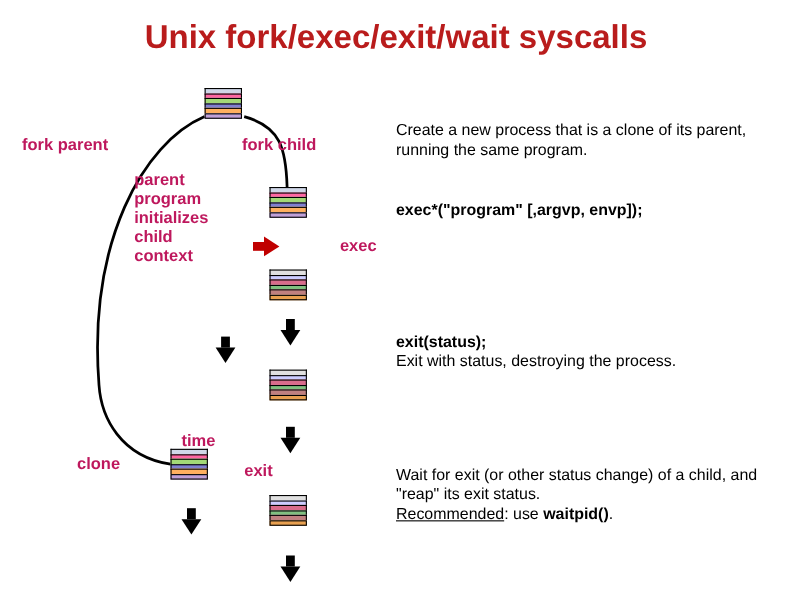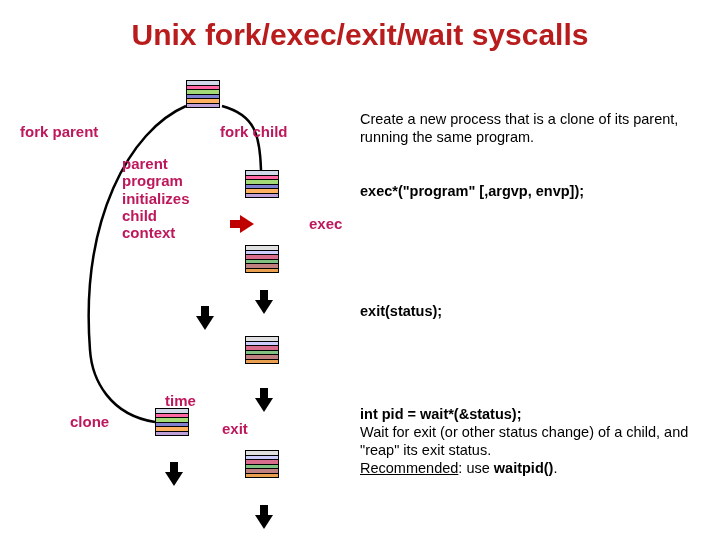--- a/index.html
+++ b/index.html
@@ -187,20 +187,21 @@
   <br>
   <span>Create a new process that is a clone of its parent, running the same program.</span>
 </div>
 
 <div class="desc" style="left:360px; top:182px; width:335px;">
   <b>exec*("program" [,argvp, envp]);</b><br>
 </div>
 
 <div class="desc" style="left:360px; top:302px; width:335px;">
   <b>exit(status);</b><br>
+  <span>Exit with status, destroying the process.</span>
 </div>
 
 <div class="desc" style="left:360px; top:405px; width:335px;">
-  <b>int pid = wait*(&amp;status);</b><br>
+  <br>
   <span>Wait for exit (or other status change) of a child, and "reap" its exit status.</span>
   <br>
   <span class="u">Recommended</span><span>: use </span><b>waitpid()</b><span>.</span>
 </div>
 
 </body></html>

